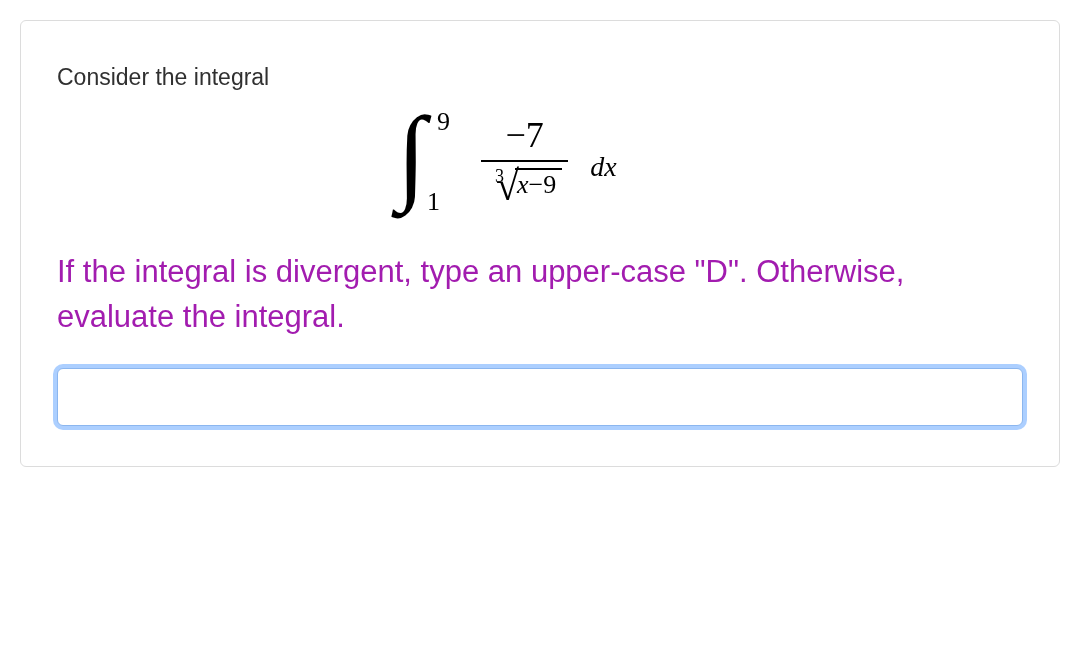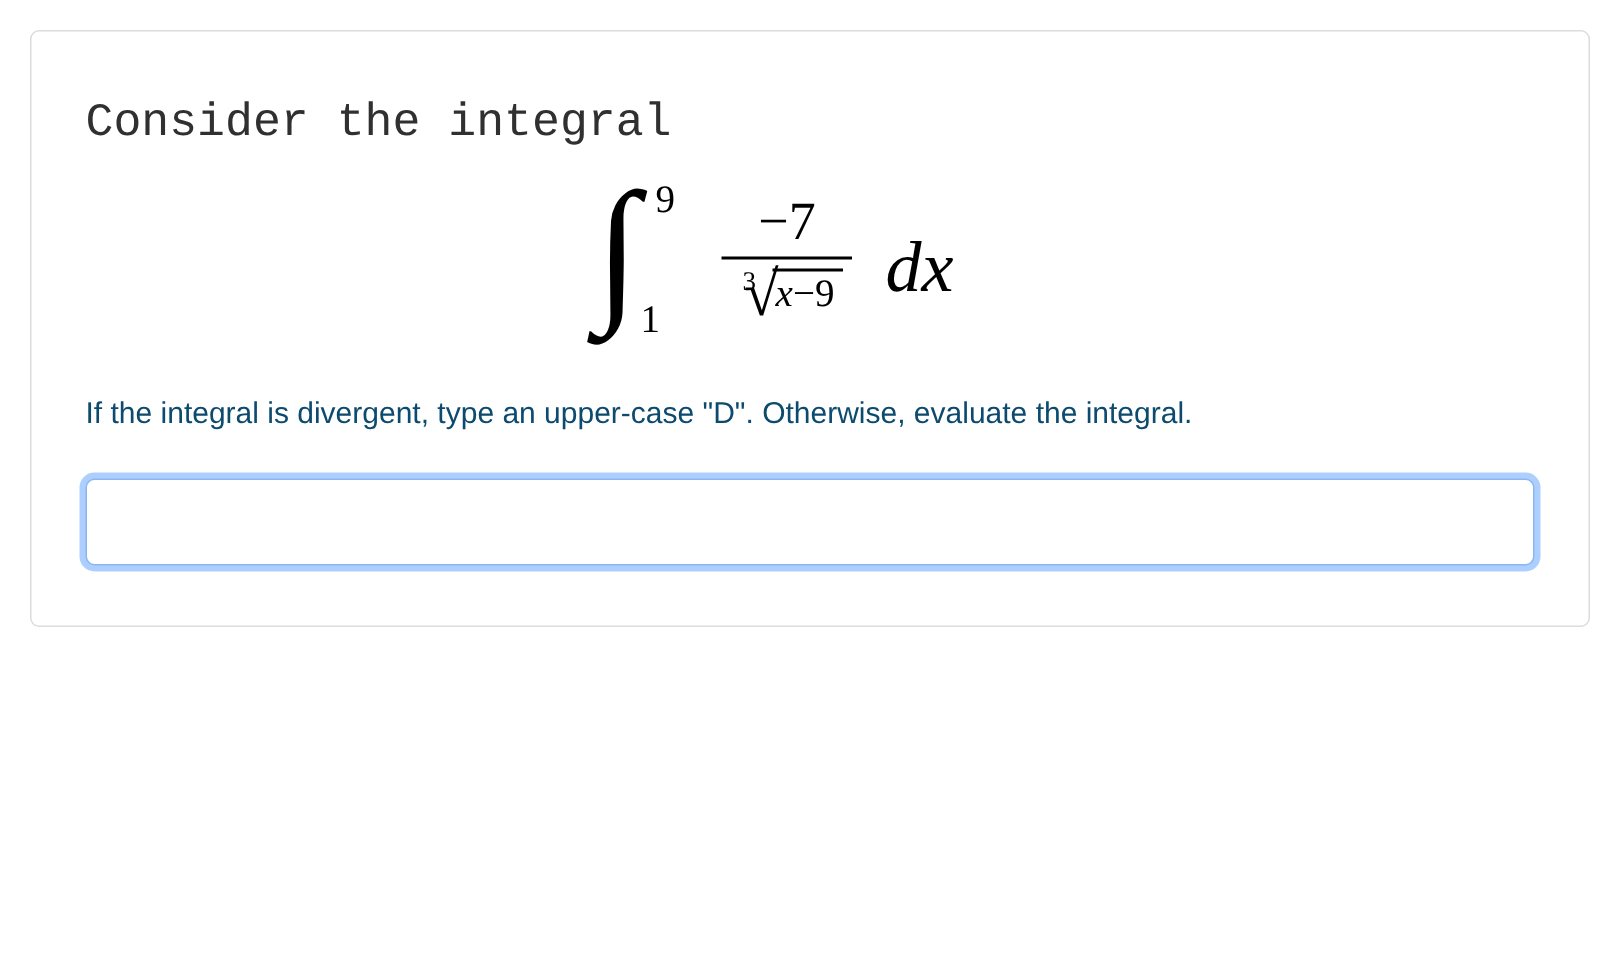--- a/index.html
+++ b/index.html
@@ -14,25 +14,24 @@
       width: 1080px;
       height: 651px;
     }
     .question-card {
       border: 1px solid #dcdcdc;
       border-radius: 6px;
       padding: 40px 36px 40px 36px;
       background: #ffffff;
     }
     .prompt-text {
-      font-size: 31px;
+      font-size: 23px;
       color: #303030;
       line-height: 1.4;
       margin-bottom: 8px;
-      font-family: Liberation Mono, monospace;
     }
     .math-display {
       font-family: 'Times New Roman', Times, serif;
       font-size: 38px;
       color: #000000;
       text-align: left;
       margin: 18px 0 30px 0;
       padding-left: 340px;
     }
     .integral-wrap {
@@ -107,27 +106,27 @@
       font-size: 26px;
       font-style: italic;
       margin-left: -4px;
       line-height: 1.15;
     }
     .radicand .nonitalic {
       font-style: normal;
     }
     .dx {
       font-style: italic;
-      font-size: 48px;
+      font-size: 28px;
       margin-left: 6px;
       margin-top: 12px;
     }
     .instruction-text {
-      font-size: 20px;
-      color: #0c4a6e;
+      font-size: 31px;
+      color: #a21caf;
       line-height: 1.45;
       margin-bottom: 28px;
     }
     .answer-input {
       width: 100%;
       height: 58px;
       border: 1px solid #b8c4d4;
       border-radius: 6px;
       padding: 8px 14px;
       font-size: 22px;

